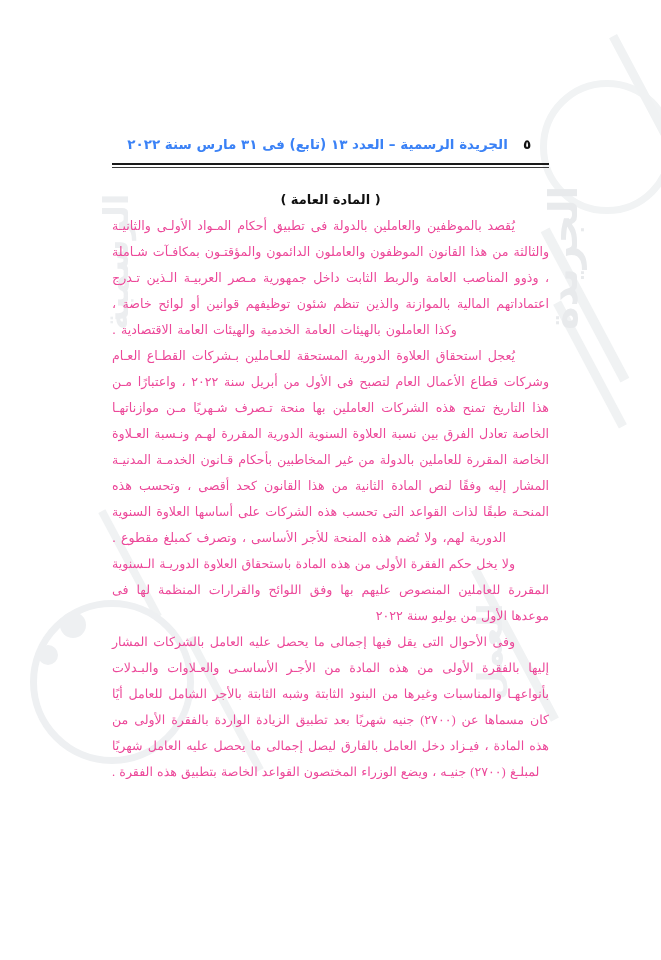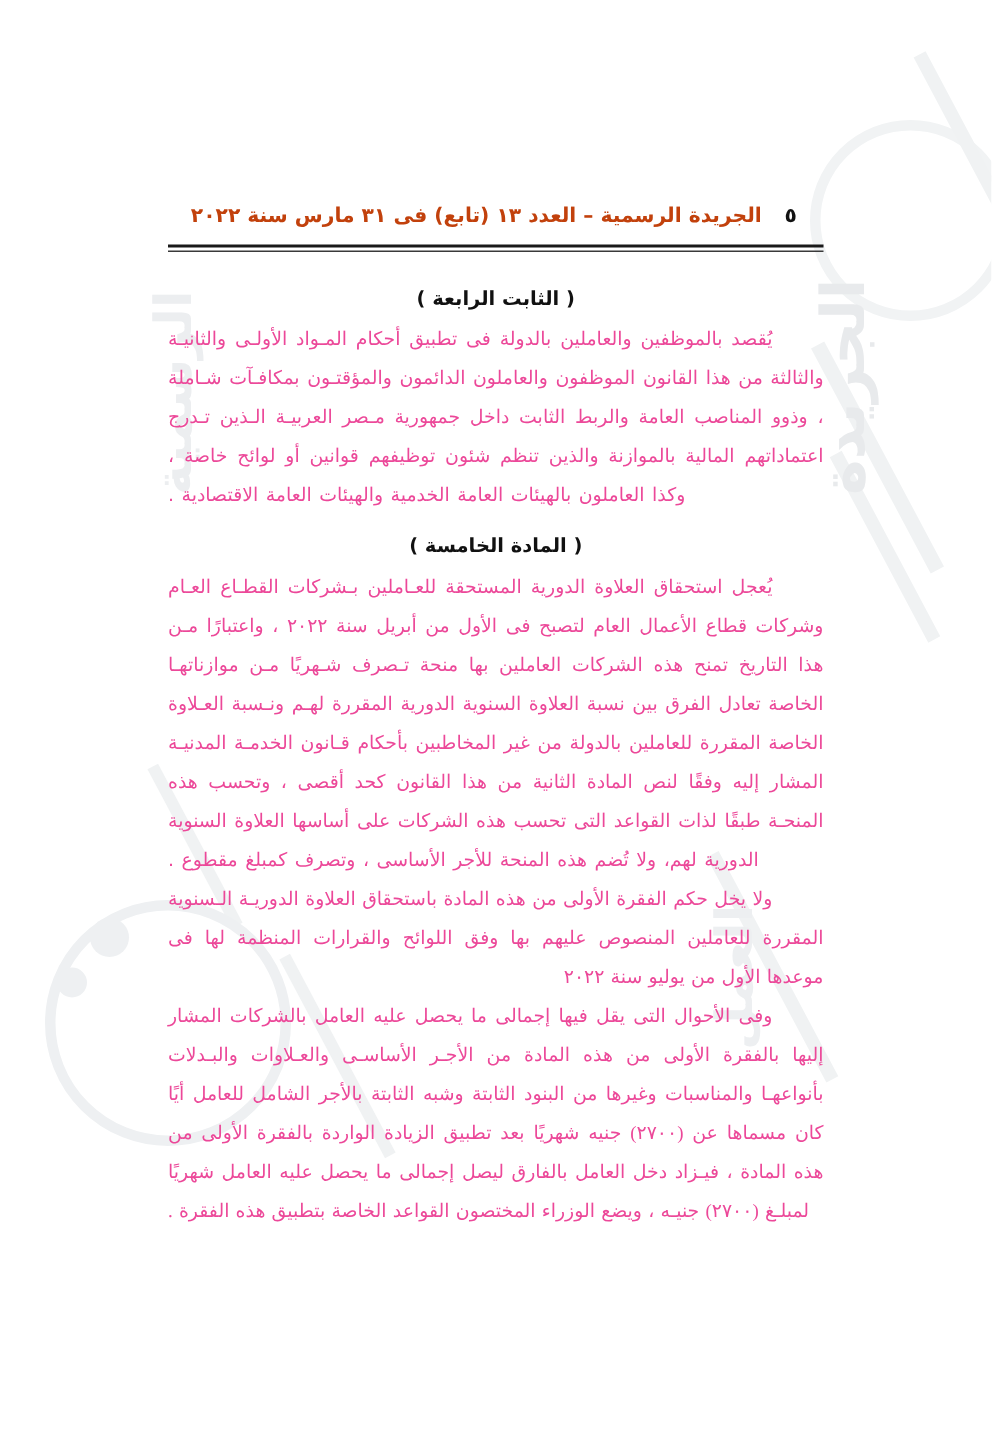--- a/index.html
+++ b/index.html
@@ -91,21 +91,21 @@
     display: flex;
     align-items: baseline;
     direction: rtl;
   }
   .masthead-title {
     flex: 1;
     text-align: center;
     font-size: 13.5px;
     font-weight: 700;
     letter-spacing: 0px;
-    color: #c2410c;
+    color: #3b82f6;
     white-space: nowrap;
   }
   .masthead-pageno {
     font-size: 13.5px;
     font-weight: 700;
     color: #121212;
     min-width: 26px;
     text-align: left;
   }
 
@@ -204,23 +204,22 @@
     </div>
 
     <div class="rule-group">
       <div class="rule-thick"></div>
       <div class="rule-gap"></div>
       <div class="rule-thin"></div>
     </div>
 
     <div class="body-col">
 
-      <div class="article-heading">( الثابت الرابعة )</div>
+      <div class="article-heading">( المادة العامة )</div>
       <p class="para indent last-left">يُقصد بالموظفين والعاملين بالدولة فى تطبيق أحكام المـواد الأولـى والثانيـة والثالثة من هذا القانون الموظفون والعاملون الدائمون والمؤقتـون بمكافـآت شـاملة ، وذوو المناصب العامة والربط الثابت داخل جمهورية مـصر العربيـة الـذين تـدرج اعتماداتهم المالية بالموازنة والذين تنظم شئون توظيفهم قوانين أو لوائح خاصة ، وكذا العاملون بالهيئات العامة الخدمية والهيئات العامة الاقتصادية .</p>
 
-      <div class="article-heading second">( المادة الخامسة )</div>
       <p class="para indent last-left">يُعجل استحقاق العلاوة الدورية المستحقة للعـاملين بـشركات القطـاع العـام وشركات قطاع الأعمال العام لتصبح فى الأول من أبريل سنة ٢٠٢٢ ، واعتبارًا مـن هذا التاريخ تمنح هذه الشركات العاملين بها منحة تـصرف شـهريًا مـن موازناتهـا الخاصة تعادل الفرق بين نسبة العلاوة السنوية الدورية المقررة لهـم ونـسبة العـلاوة الخاصة المقررة للعاملين بالدولة من غير المخاطبين بأحكام قـانون الخدمـة المدنيـة المشار إليه وفقًا لنص المادة الثانية من هذا القانون كحد أقصى ، وتحسب هذه المنحـة طبقًا لذات القواعد التى تحسب هذه الشركات على أساسها العلاوة السنوية الدورية لهم، ولا تُضم هذه المنحة للأجر الأساسى ، وتصرف كمبلغ مقطوع .</p>
       <p class="para indent last-right para-spaced">ولا يخل حكم الفقرة الأولى من هذه المادة باستحقاق العلاوة الدوريـة الـسنوية المقررة للعاملين المنصوص عليهم بها وفق اللوائح والقرارات المنظمة لها فى موعدها الأول من يوليو سنة ٢٠٢٢</p>
       <p class="para indent last-left para-spaced">وفى الأحوال التى يقل فيها إجمالى ما يحصل عليه العامل بالشركات المشار إليها بالفقرة الأولى من هذه المادة من الأجـر الأساسـى والعـلاوات والبـدلات بأنواعهـا والمناسبات وغيرها من البنود الثابتة وشبه الثابتة بالأجر الشامل للعامل أيًا كان مسماها عن (٢٧٠٠) جنيه شهريًا بعد تطبيق الزيادة الواردة بالفقرة الأولى من هذه المادة ، فيـزاد دخل العامل بالفارق ليصل إجمالى ما يحصل عليه العامل شهريًا لمبلـغ (٢٧٠٠) جنيـه ، ويضع الوزراء المختصون القواعد الخاصة بتطبيق هذه الفقرة .</p>
 
     </div>
   </div>
 </div>
 
 </body></html>

